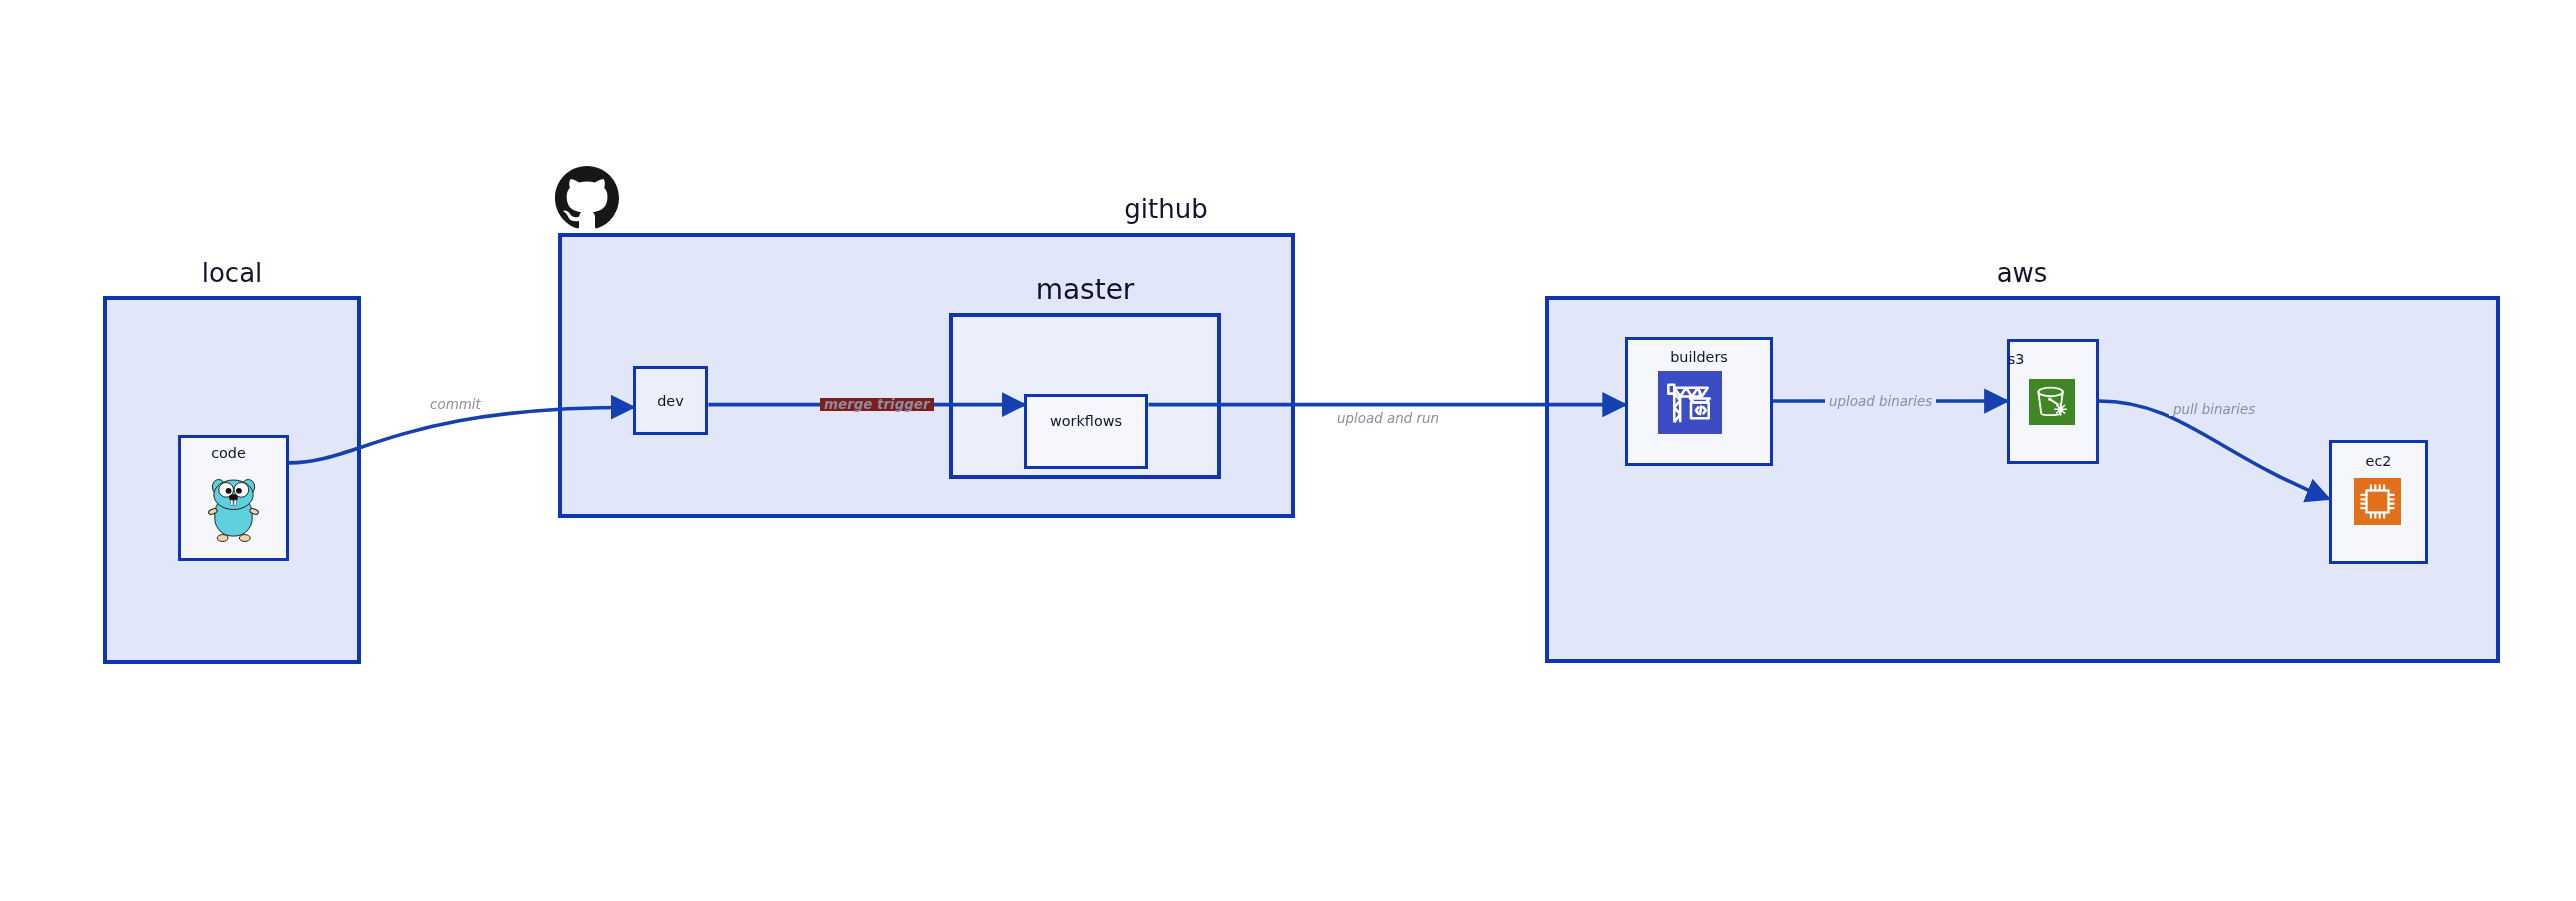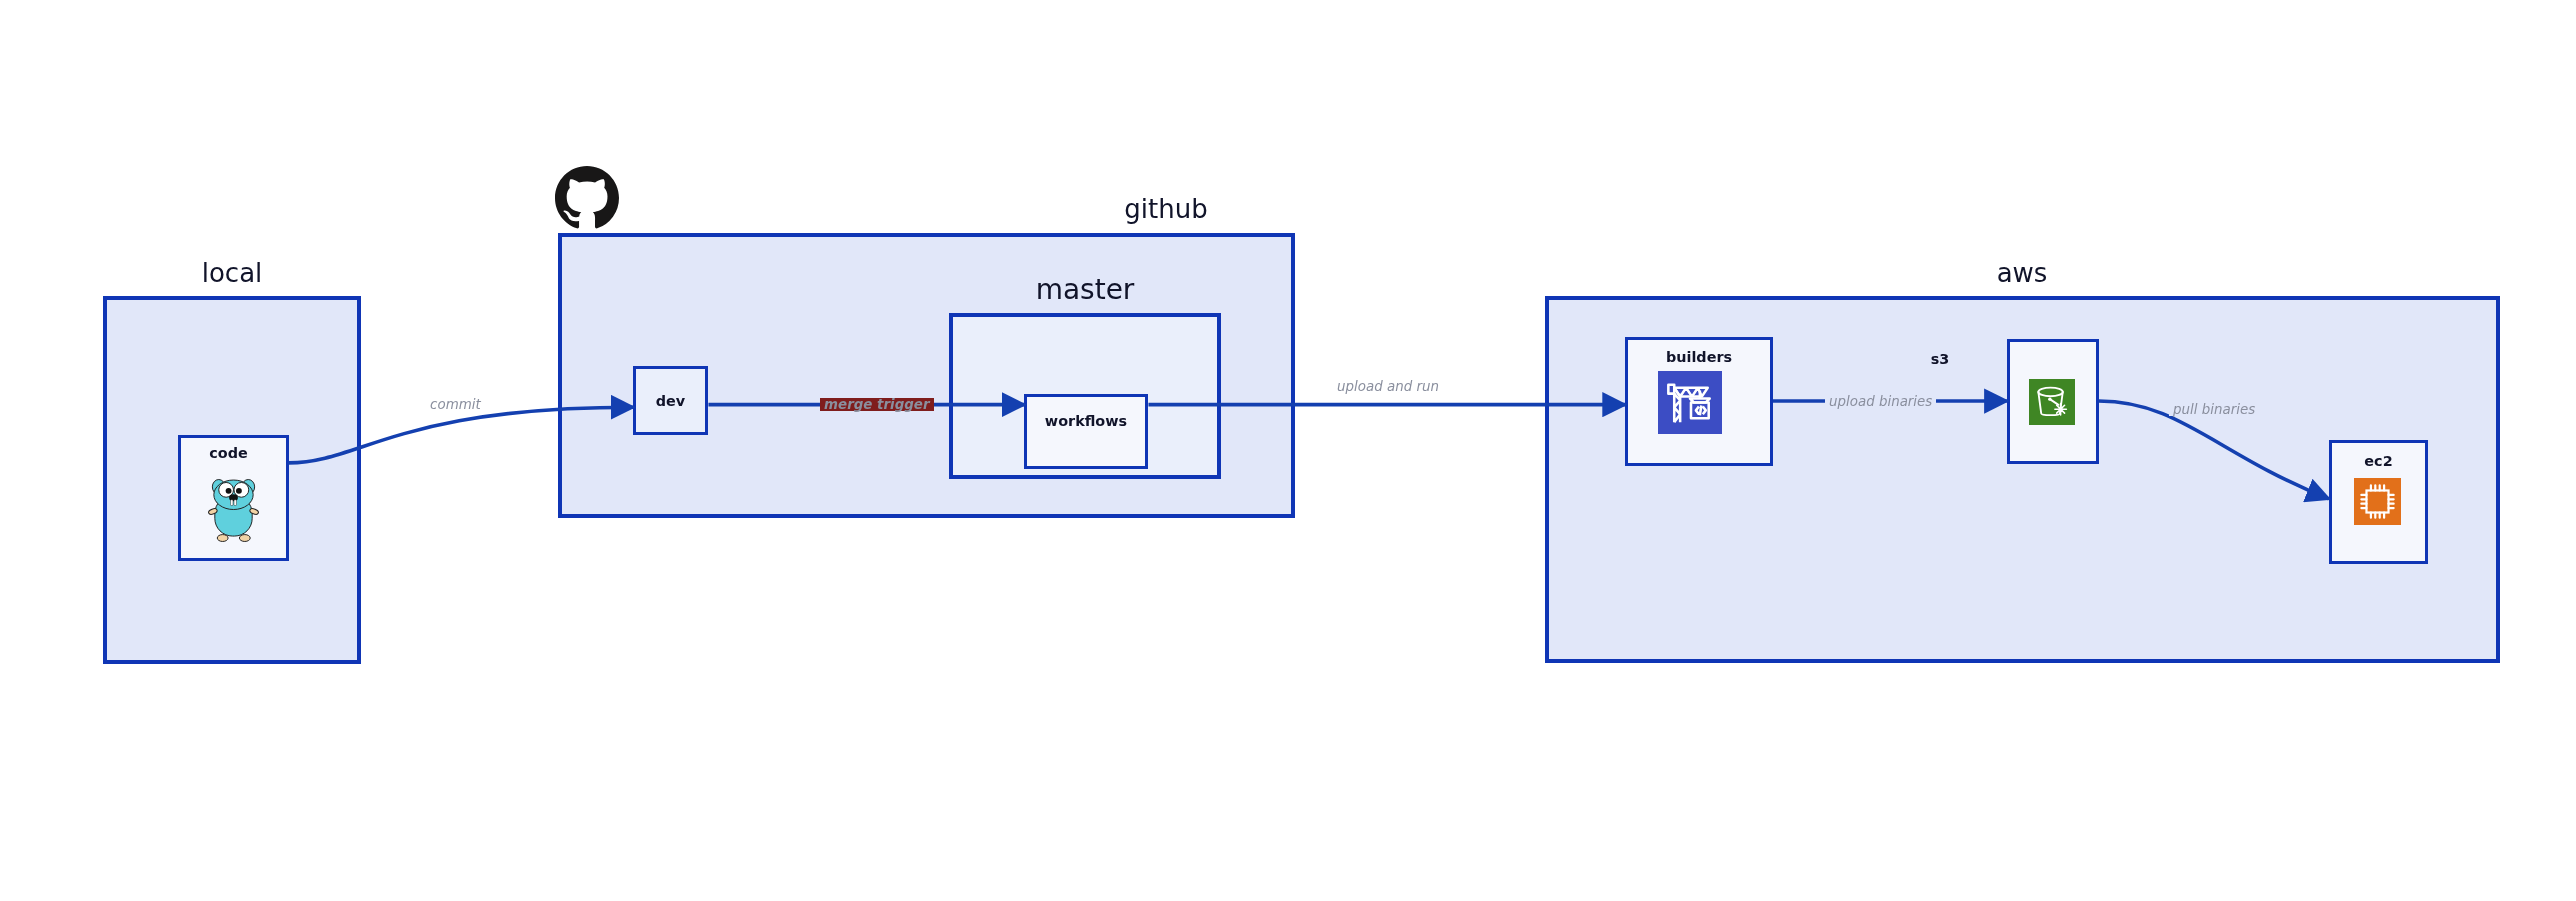--- a/index.html
+++ b/index.html
@@ -7,21 +7,21 @@
        font-family:"DejaVu Sans","Liberation Sans",sans-serif;}
   .stage{position:absolute;left:0;top:0;width:2604px;height:902px;}
 
   
   .group{position:absolute;background:#e1e7f9;border:4.6px solid #0f35b5;box-sizing:border-box;}
   .group-label{position:absolute;color:#11142a;font-size:26px;line-height:1;white-space:nowrap;text-align:center;}
 
   
   .node{position:absolute;background:#eaeffb;border:3.6px solid #0f35b5;box-sizing:border-box;}
   .node.white{background:#f5f7fd;}
-  .node-label{position:absolute;left:0;right:0;text-align:center;font-weight:bold;color:#11142a;font-size:14.4px;line-height:1;white-space:nowrap;}
+  .node-label{position:absolute;left:0;right:0;text-align:center;font-weight:normal;color:#11142a;font-size:14.4px;line-height:1;white-space:nowrap;}
 
   
   .subgroup{position:absolute;background:#eaeffb;border:4.1px solid #0f35b5;box-sizing:border-box;}
   .subgroup-label{position:absolute;color:#11142a;font-size:28px;line-height:1;white-space:nowrap;text-align:center;}
 
   
   .edge-label{position:absolute;color:#8a8f9e;font-style:italic;font-size:13.4px;line-height:1;white-space:nowrap;background:#ffffff;}
   .edge-label.on-tint{background:transparent;}
 
   
@@ -112,21 +112,21 @@
         <path d="M16 23 V52 M22 23 V52 M16 23 L22 30 M22 30 L16 37 M16 37 L22 44 M22 44 L16 52"></path>
         <path d="M42 20 V28"></path>
         <path d="M32 28 H52 L48 32 H36 Z"></path>
         <rect x="33" y="32" width="18" height="16"></rect>
         <path d="M41 36 L38 40 L41 44 M45 36 L48 40 L45 44 M43.5 35 L42 45"></path>
       </g>
     </svg>
   </div>
 
   <div class="node white" style="left:2007px;top:339px;width:92px;height:125px;"></div>
-  <div class="node-label" style="left:1894px;top:352px;width:92px;">s3</div>
+  <div class="node-label" style="left:1970px;top:352px;width:92px;">s3</div>
   <div class="icon-box" style="left:2029px;top:379px;width:46px;height:46px;background:#3f8624;">
     <svg viewBox="0 0 64 64" width="46" height="46">
       <g fill="none" stroke="#ffffff" stroke-width="2.6" stroke-linecap="round" stroke-linejoin="round">
         <ellipse cx="30" cy="18" rx="17" ry="6"></ellipse>
         <path d="M13 18 L17 48 C17 51 43 51 43 48 L47 18"></path>
         <path d="M29 28 L41 36"></path>
         <circle cx="29" cy="28" r="2.4" fill="#ffffff" stroke="none"></circle>
         <g stroke-width="2.2">
           <path d="M44 34 V50 M36 42 H52 M38.5 36.5 L49.5 47.5 M49.5 36.5 L38.5 47.5"></path>
         </g>
@@ -164,19 +164,19 @@
 
     <path d="M 2229 785 L 3154 785" fill="none" stroke="#1440b0" stroke-width="7" marker-end="url(#arrow)"></path>
 
     <path d="M 3441 778 L 3895 778" fill="none" stroke="#1440b0" stroke-width="7" marker-end="url(#arrow)"></path>
 
     <path d="M 4073 778 C 4230 778 4300 880 4520 968" fill="none" stroke="#1440b0" stroke-width="7" marker-end="url(#arrow)"></path>
   </svg>
 
   <div class="edge-label" style="left:427px;top:398px;padding:0 3.1px;">commit</div>
   <div class="edge-label on-tint" style="left:820px;top:398px;padding:0 4.1px;background:#7f1d1d;font-weight:bold;">merge trigger</div>
-  <div class="edge-label" style="left:1333px;top:380px;padding:0 4.1px;">upload and run</div>
+  <div class="edge-label" style="left:1333px;top:412px;padding:0 4.1px;">upload and run</div>
   <div class="edge-label on-tint" style="left:1825px;top:395px;padding:0 4.1px;background:#e1e7f9;">upload binaries</div>
   <div class="edge-label on-tint" style="left:2169px;top:403px;padding:0 4.1px;background:#e1e7f9;">pull binaries</div>
 
 
 </div>
 
 
 </body></html>

